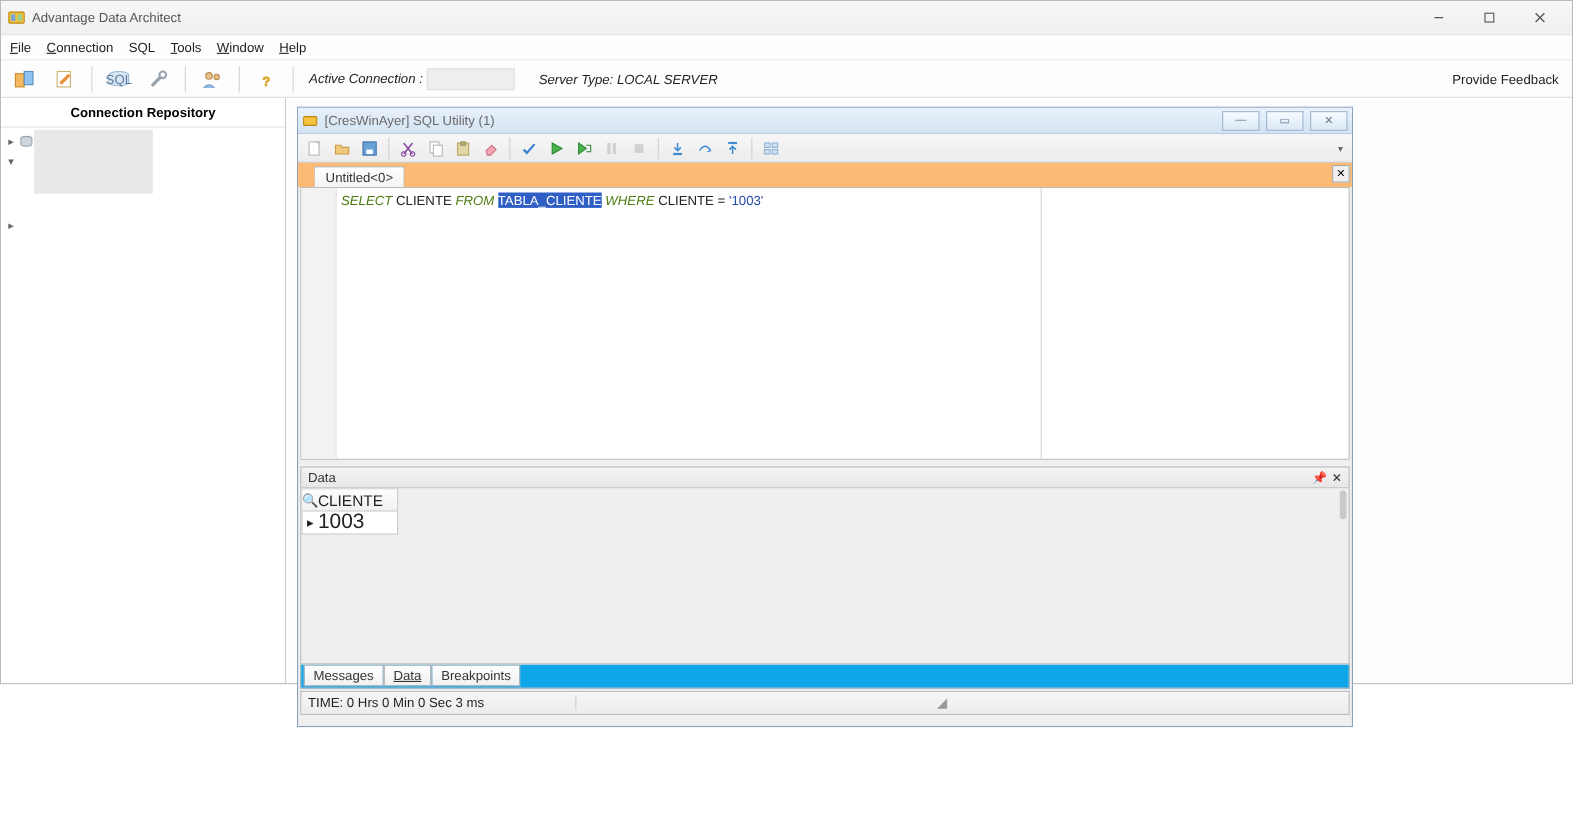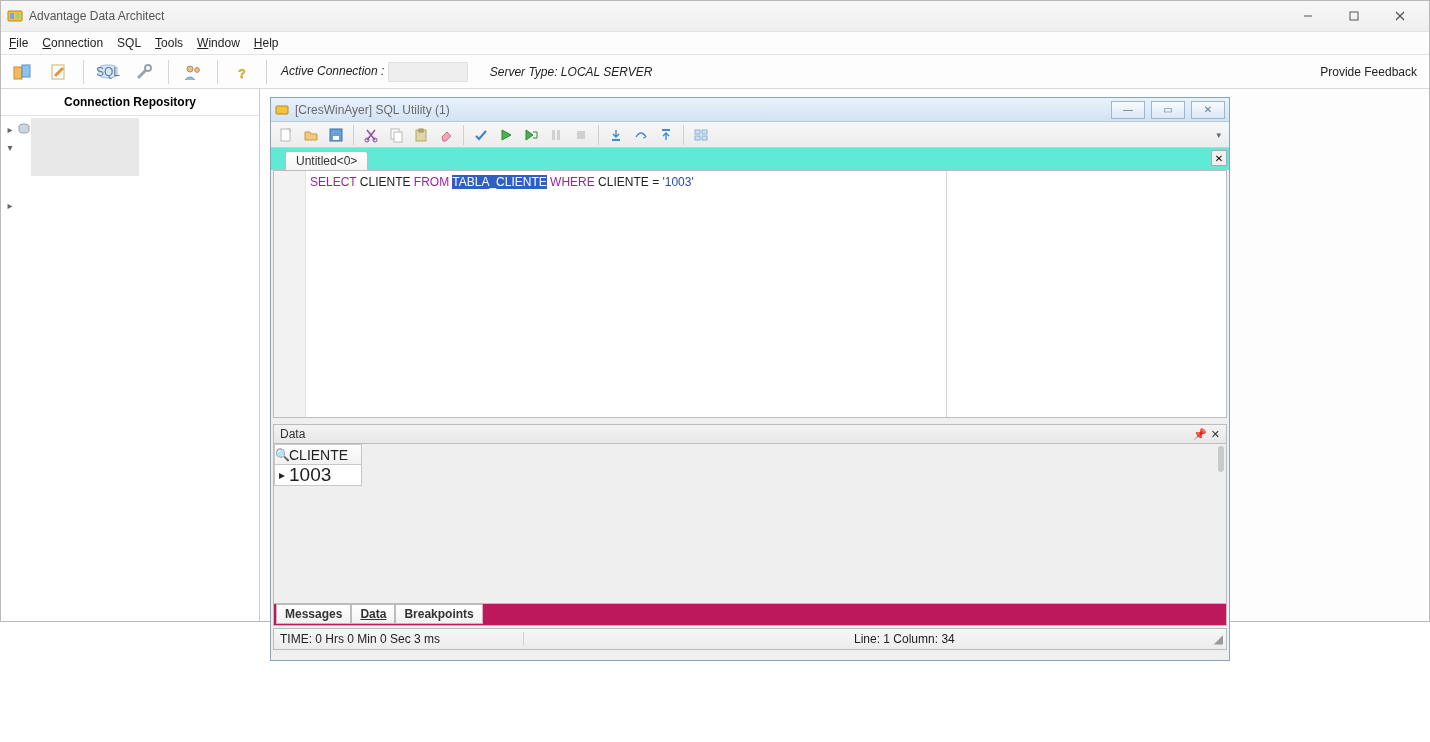--- a/index.html
+++ b/index.html
@@ -44,48 +44,48 @@
 .child { position: absolute; left: 10px; top: 8px; width: 960px; height: 564px; border: 1px solid #8aa4bf; background: #efefef; display: flex; flex-direction: column; }
 .child-title { height: 24px; background: linear-gradient(#e9f1fb,#d3e3f3); border-bottom: 1px solid #b7c9db; display: flex; align-items: center; padding: 0 4px; gap: 6px; color: #6a6a6a; }
 .child-title .spacer { flex: 1; }
 .child-title .cbtn { width: 34px; height: 18px; border: 1px solid #9eb7cf; background: linear-gradient(#f7fbff,#dbe8f5); display:flex; align-items:center; justify-content:center; font-size:10px; color:#5f7893; }
 
 .child-toolbar { height: 26px; background: linear-gradient(#f7f7f7,#ececec); border-bottom: 1px solid #ccc; display: flex; align-items: center; padding: 0 4px; gap: 3px; }
 .child-toolbar .ctbtn { width: 22px; height: 22px; display: flex; align-items: center; justify-content: center; }
 .child-toolbar .sep { width: 1px; height: 20px; background: #cfcfcf; margin: 0 3px; }
 .child-toolbar .dropdown-chev { margin-left:auto; color:#666; font-size:9px; padding-right:4px;}
 
-.tab-strip { height: 22px; display: flex; align-items: flex-end; background: #5eead4; padding-left: 14px; position: relative; }
+.tab-strip { height: 22px; display: flex; align-items: flex-end; background: #fdba74; padding-left: 14px; position: relative; }
 .tab-strip .tab { background: linear-gradient(#fff,#f4f4f4); border: 1px solid #bcbcbc; border-bottom: none; padding: 2px 10px; font-size: 12px; color: #333; border-top-left-radius: 3px; border-top-right-radius: 3px;}
 .tab-strip .tab-close { position: absolute; right: 2px; top: 2px; width: 16px; height: 16px; border: 1px solid #aaa; display:flex; align-items:center; justify-content:center; font-size:10px; background:#f0f0f0;}
 
 .editor { background: #fff; border: 1px solid #bcbcbc; margin: 0 2px; height: 248px; display: flex; }
 .gutter { width: 32px; background: #f2f2f2; border-right: 1px solid #e3e3e3; }
 .code { flex: 1; padding: 4px 4px; font-family: Consolas, "Courier New", monospace; font-size: 13px; color: #222; white-space: pre; position: relative;}
-.kw { color: #a21caf; }
+.kw { color: #4d7c0f; font-style: italic; }
 .str { color: #2a4aa8; }
 .sel { background: #2f5ec4; color: #fff; text-align: center; }
 .vline { position:absolute; left: 640px; top:0; bottom:0; width:1px; background:#d6d6d6; }
 
 .data-header { height: 20px; background: linear-gradient(#f3f3f3,#e7e7e7); border: 1px solid #bcbcbc; margin: 6px 2px 0; display: flex; align-items: center; padding: 0 6px; font-size: 12px; color: #333; }
 .data-header .spacer { flex:1; }
 .data-header .pin { font-size: 11px; color:#555; margin-right:4px;}
 .data-header .x { font-size: 11px; color:#333; }
 
 .data-body { background: #efefef; border-left:1px solid #bcbcbc; border-right:1px solid #bcbcbc; border-bottom:1px solid #bcbcbc; margin: 0 2px; height: 160px; position: relative;}
 .data-grid { background:#fff; border:1px solid #c8c8c8; width: 88px; }
 .data-grid .hdr { display:flex; align-items:center; height:20px; border-bottom:1px solid #c8c8c8; background: linear-gradient(#fdfdfd,#f1f1f1);}
 .data-grid .hdr .mag { width:14px; text-align:center; color:#888;}
 .data-grid .hdr .colname { font-size:14px; color:#222; }
 .data-grid .row { display:flex; align-items:center; height:20px; }
 .data-grid .row .ptr { width:14px; text-align:center; color:#222;}
 .data-grid .row .val { font-size:19px; color:#222;}
 .data-body .vscroll { position:absolute; right:2px; top:2px; width:6px; height:26px; background:#c9c9c9; border-radius:3px;}
 
-.bottom-tabs { height: 22px; margin: 0 2px; display: flex; align-items: center; gap: 0; border:1px solid #bcbcbc; border-top:none; background:#be185d; padding-left:2px;font-weight:bold;}
+.bottom-tabs { height: 22px; margin: 0 2px; display: flex; align-items: center; gap: 0; border:1px solid #bcbcbc; border-top:none; background:#0ea5e9; padding-left:2px;}
 .bottom-tabs .btab { padding: 2px 8px; border:1px solid #bcbcbc; background:linear-gradient(#fff,#f1f1f1); font-size:12px; color:#333; margin-top:-1px;}
 .bottom-tabs .btab.active u { text-decoration: underline; }
 
 .statusbar { height: 22px; margin: 2px; border:1px solid #bcbcbc; background: linear-gradient(#f6f6f6,#ececec); display:flex; align-items:center; font-size:12px; color:#222;}
 .statusbar .cell1 { padding: 0 6px; width: 250px; border-right:1px solid #cfcfcf;}
 .statusbar .cellgap { flex: 0 0 324px; border-right:1px solid #cfcfcf;}
 .statusbar .cell2 { padding: 0 6px; flex:1;}
 .statusbar .grip { width:16px; color:#9a9a9a; text-align:right; padding-right:3px;}
 
 svg { display:block; }
@@ -361,21 +361,20 @@
 
         <div class="bottom-tabs">
           <div class="btab">Messages</div>
           <div class="btab active"><u>Data</u></div>
           <div class="btab">Breakpoints</div>
         </div>
 
         <div class="statusbar">
           <div class="cell1">TIME: 0 Hrs  0 Min  0 Sec  3 ms</div>
           <div class="cellgap"></div>
-          <div class="cell2">Line: 1 Column: 34</div>
           <div class="grip">◢</div>
         </div>
 
       </div>
 
     </div>
   </div>
 
 </div>
 

